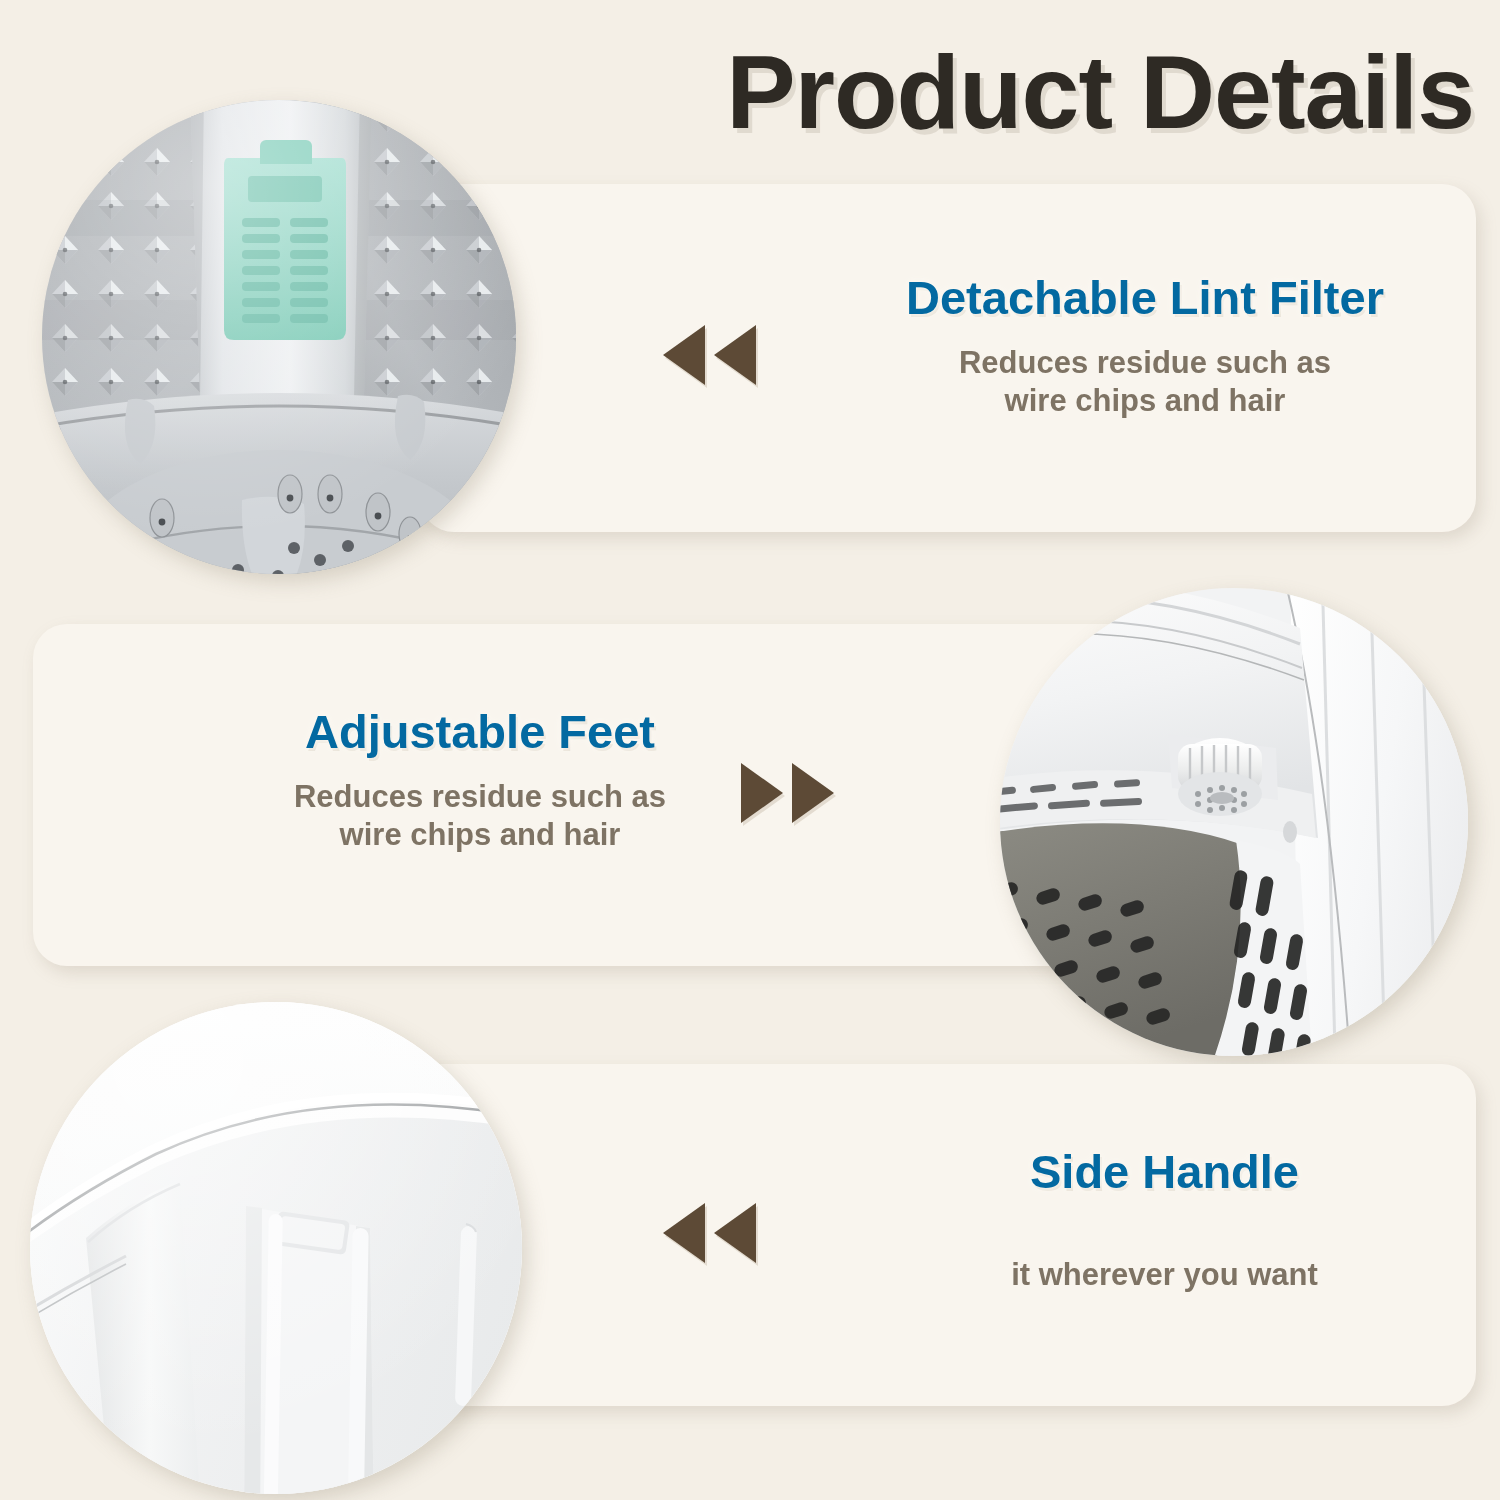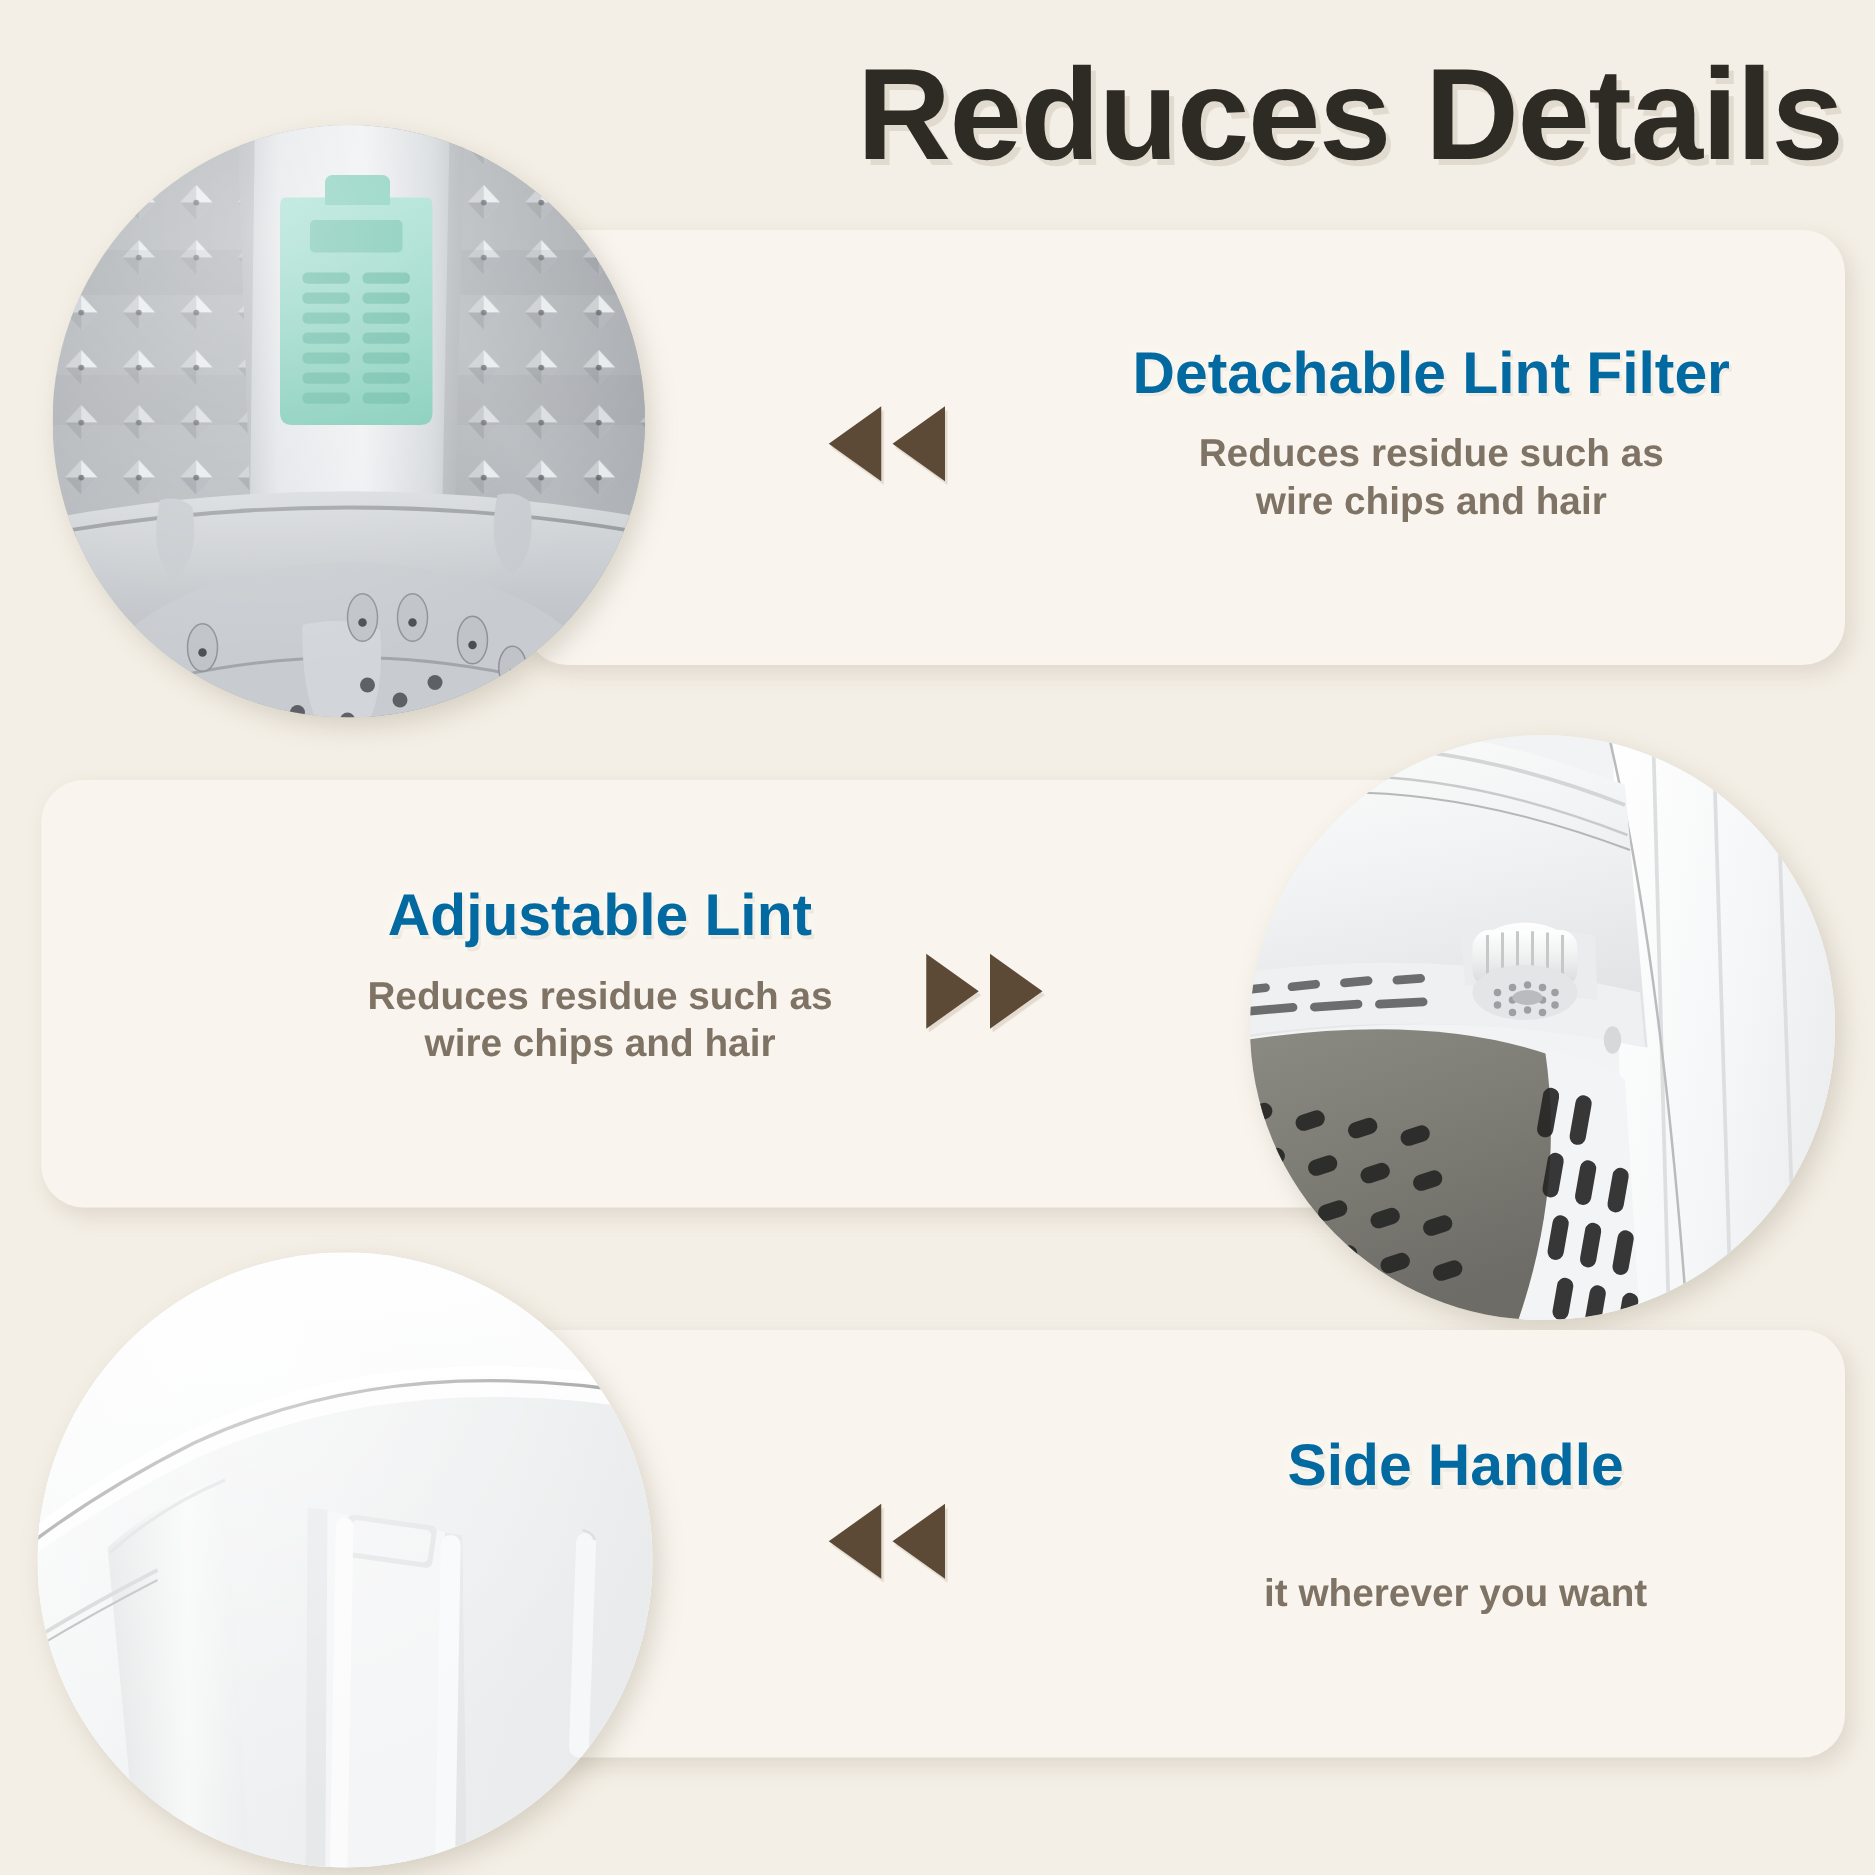--- a/index.html
+++ b/index.html
@@ -107,21 +107,21 @@
   }
   #arrows-1 { left: 663px;  top: 325px; }
   #arrows-2 { left: 741px;  top: 763px; }
   #arrows-3 { left: 663px;  top: 1203px; }
 </style>
 </head>
 <body>
 
 <div id="page">
 
-  <div class="page-title">Reduces Details</div>
+  <div class="page-title">Product Details</div>
 
   <div class="card" id="card-1"></div>
 
   <div class="photo" id="photo-1">
     <svg viewBox="0 0 474 474" preserveAspectRatio="xMidYMid slice" aria-hidden="true">
       <defs>
         <linearGradient id="drumL" x1="0" y1="0" x2="1" y2="1">
           <stop offset="0" stop-color="#a7abaf"></stop>
           <stop offset="0.45" stop-color="#b6babe"></stop>
           <stop offset="1" stop-color="#9ea2a6"></stop>
@@ -369,21 +369,21 @@
       <ellipse cx="222" cy="210" rx="12" ry="6" fill="#b9bcbf"></ellipse>
     </svg>
   </div>
 
   <div class="arrows" id="arrows-2">
     <span class="tri right"></span>
     <span class="tri right"></span>
   </div>
 
   <div class="text-block" id="text-2">
-    <p class="feat-title">Adjustable Lint</p>
+    <p class="feat-title">Adjustable Feet</p>
     <p class="feat-sub">
       <span>Reduces residue such as</span><br>
       <span>wire chips and hair</span>
     </p>
   </div>
 
   <div class="card" id="card-3"></div>
 
   <div class="photo" id="photo-3">
     <svg viewBox="0 0 492 492" preserveAspectRatio="xMidYMid slice" aria-hidden="true">

